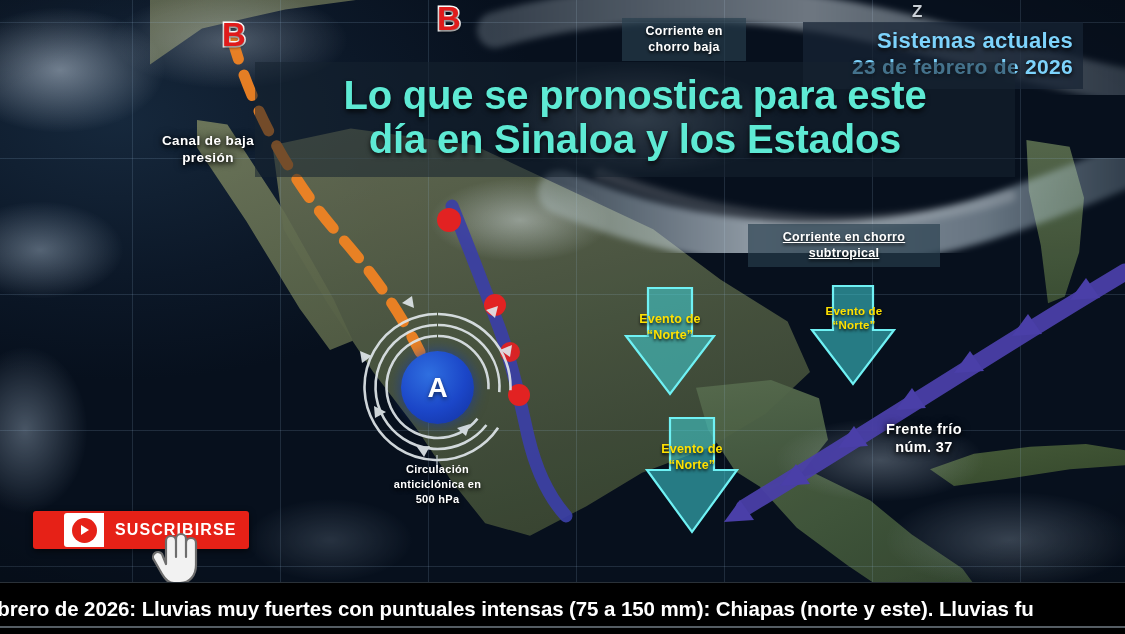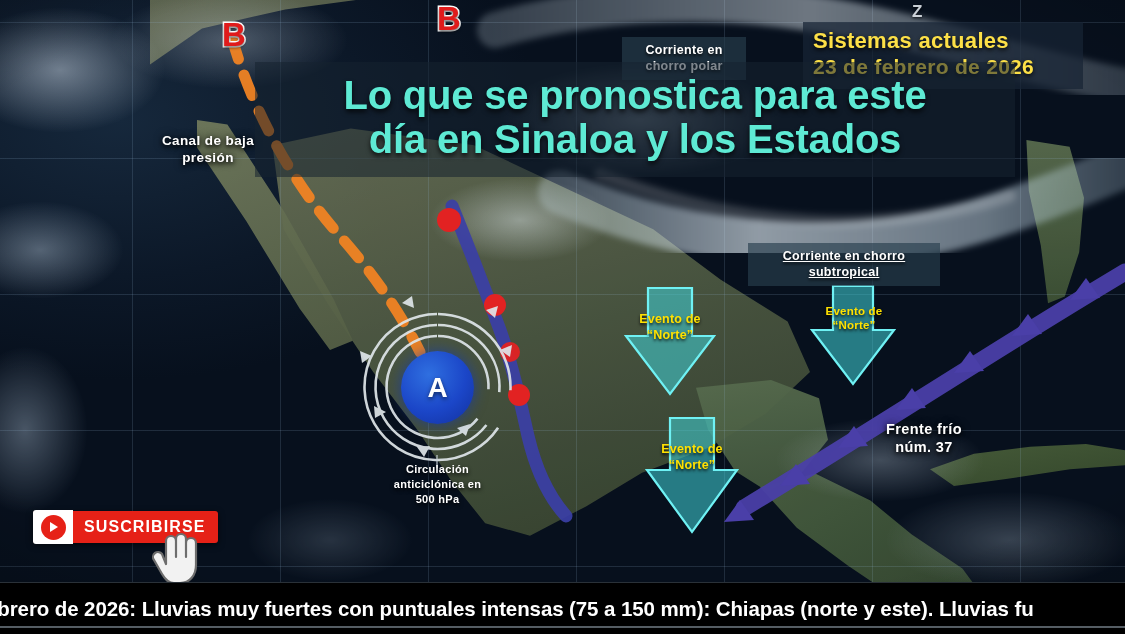--- a/index.html
+++ b/index.html
@@ -106,21 +106,20 @@
     position:absolute;color:#fff;font-weight:700;font-size:13.5px;line-height:1.25;
     text-align:center;letter-spacing:.4px;
     text-shadow:0 2px 4px rgba(0,0,0,.95),0 0 8px rgba(0,0,0,.8);
   }
   
   .plate{
     position:absolute;color:#fff;font-weight:700;font-size:12.5px;line-height:1.3;
     text-align:center;padding:5px 9px;letter-spacing:.3px;
     background:rgba(40,62,78,.66);
     text-shadow:0 2px 3px rgba(0,0,0,.85);
-    margin-top:19px;
   }
 
   
   #anticyclone{position:absolute;left:360px;top:310px;width:155px;height:155px;}
   #acore{
     position:absolute;left:41px;top:41px;width:73px;height:73px;border-radius:50%;
     background:radial-gradient(circle at 38% 32%, #2f6fe0 0%, #1b46c8 55%, #12309c 100%);
     box-shadow:0 0 14px rgba(20,60,180,.7);
     display:flex;align-items:center;justify-content:center;
   }
@@ -158,31 +157,32 @@
     text-shadow:0 3px 5px rgba(0,0,0,.75);
   }
 
   
   #datecard{
     position:absolute;right:42px;top:22px;width:280px;
     background:rgba(24,36,52,.72);
     padding:6px 10px 9px;
   }
   #datecard div{
-    color:#fde047;font-weight:700;font-size:22px;line-height:1.2;
-    text-align:left;letter-spacing:.3px;
+    color:#7dd3fc;font-weight:700;font-size:22px;line-height:1.2;
+    text-align:right;letter-spacing:.3px;
     text-shadow:0 2px 4px rgba(0,0,0,.9);
   }
   #datecard .d2{font-size:21px;}
 
   
   #subscribe{
-    position:absolute;left:33px;top:511px;height:32px;display:flex;align-items:center;
+    position:absolute;left:33px;top:511px;height:38px;display:flex;align-items:center;
     background:#e62117;border-radius:3px;cursor:pointer;
     box-shadow:0 2px 6px rgba(0,0,0,.6);
+    padding-left:31px;
   }
   #ytbadge{
     width:40px;height:34px;background:#fff;display:flex;align-items:center;justify-content:center;
     border-radius:3px 0 0 3px;
   }
   #ytcircle{
     width:25px;height:25px;border-radius:50%;background:#e62117;
     display:flex;align-items:center;justify-content:center;
   }
   #ytcircle i{
@@ -317,21 +317,21 @@
   <div class="bmark" style="left:437px;top:2px;">B</div>
   <div class="zmark" style="left:912px;top:2px;">Z</div>
 
   <div class="maplabel" style="left:128px;top:133px;width:160px;">
     <span>Canal de baja</span><br>
     <span>presión</span>
   </div>
 
   <div class="plate" style="left:622px;top:18px;width:124px;">
     <span>Corriente en</span><br>
-    <span>chorro polar</span>
+    <span>chorro baja</span>
   </div>
 
   <div class="plate" style="left:748px;top:224px;width:192px;text-decoration:underline;">
     <span>Corriente en chorro</span><br>
     <span>subtropical</span>
   </div>
 
   <div class="maplabel" style="left:848px;top:420px;width:152px;font-size:14.5px;">
     <span>Frente frío</span><br>
     <span>núm. 37</span>

